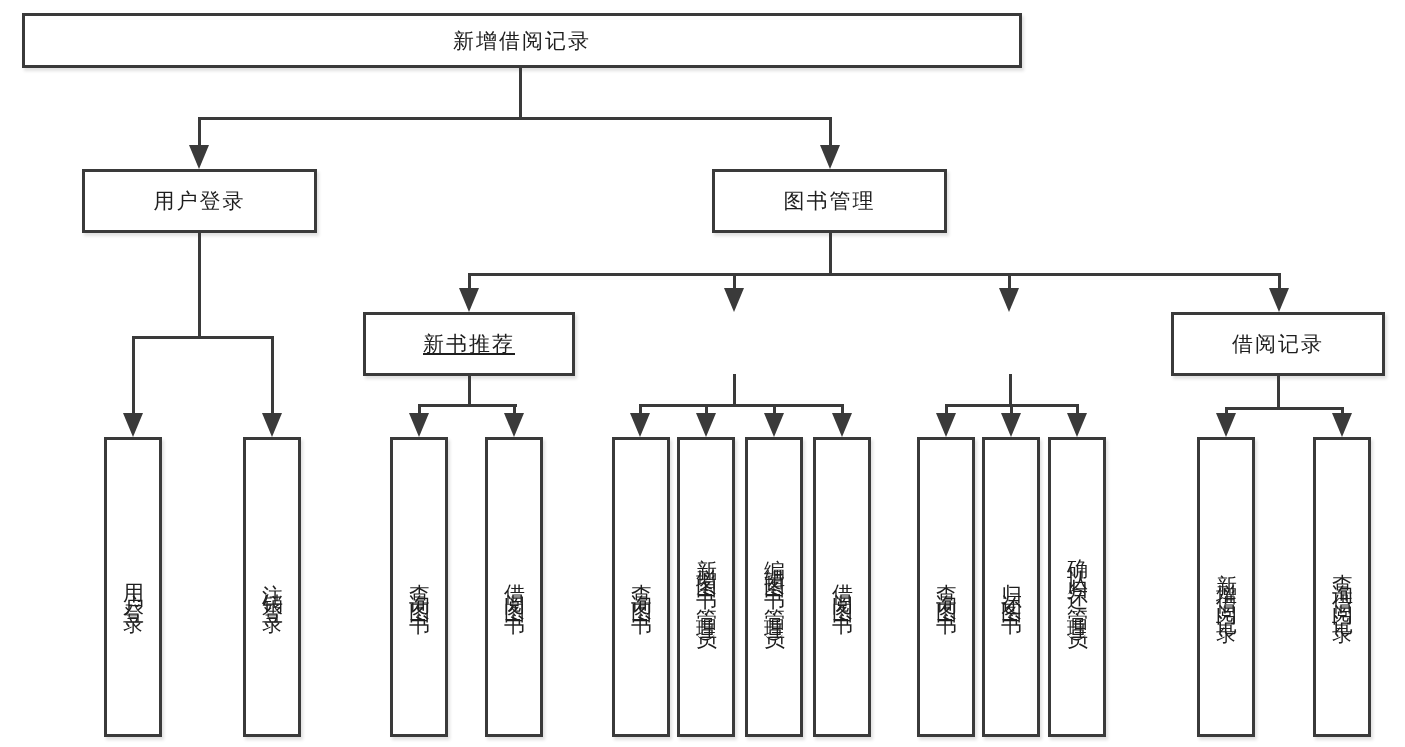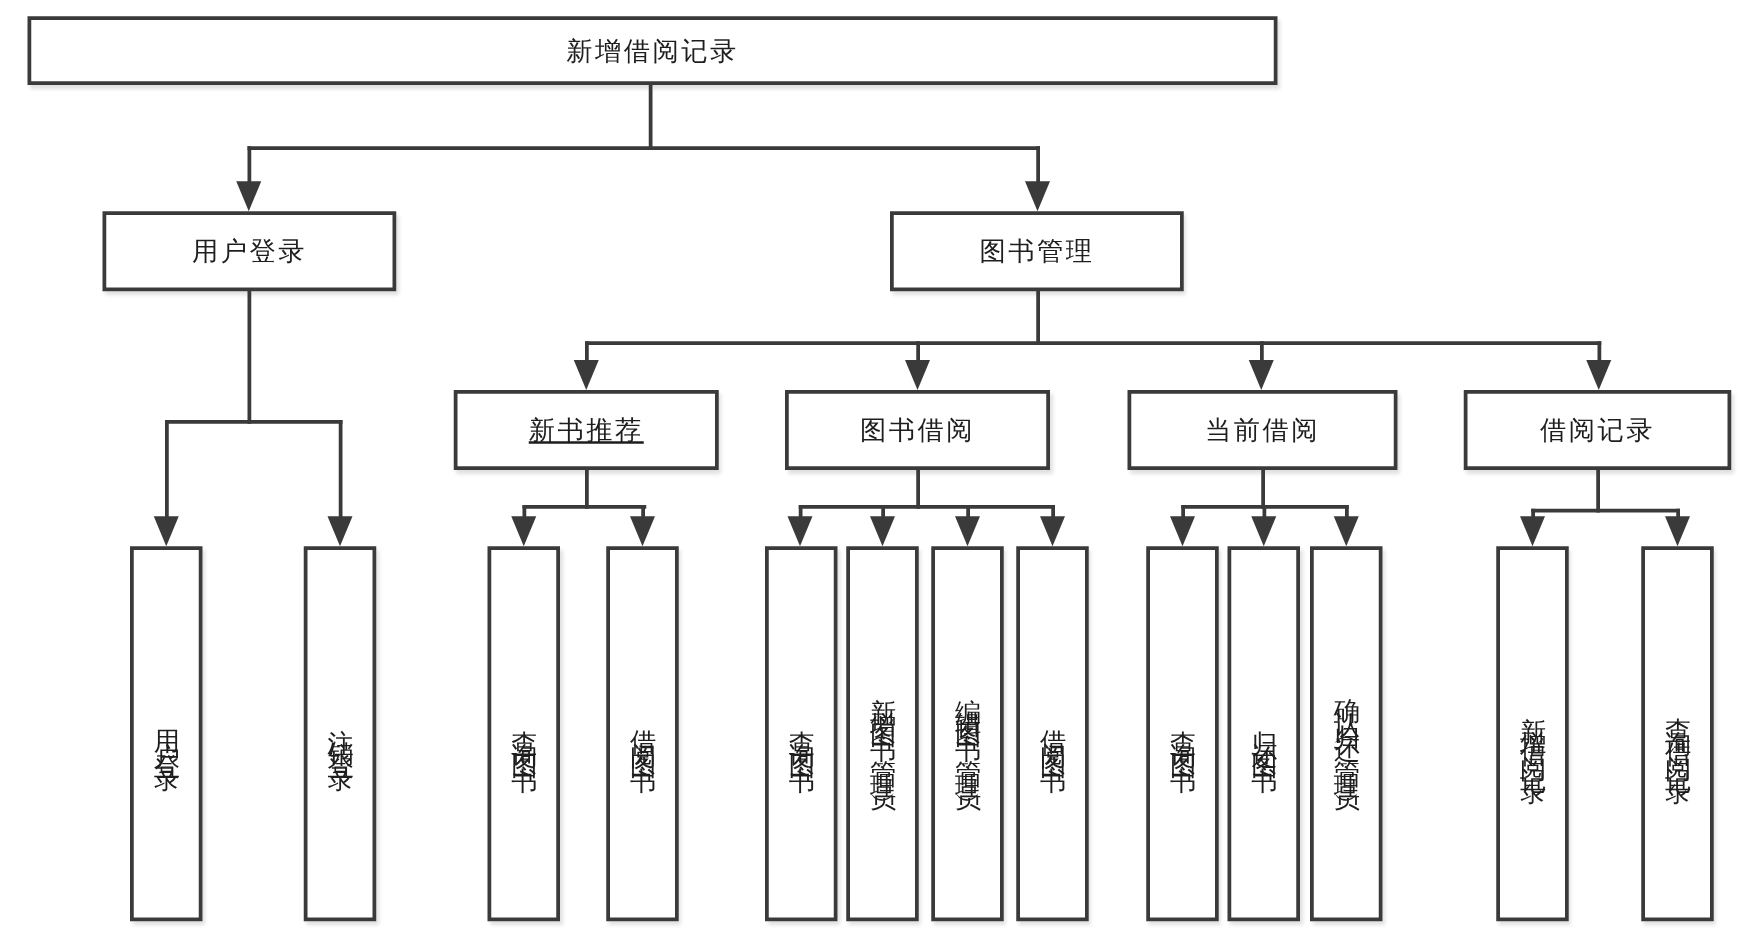--- a/index.html
+++ b/index.html
@@ -107,26 +107,20 @@
   <div class="vl" style="left:733px; top:273px; height:18px;"></div>
   <div class="ah" style="left:724px; top:288px;"></div>
   <div class="vl" style="left:1008px; top:273px; height:18px;"></div>
   <div class="ah" style="left:999px; top:288px;"></div>
   <div class="vl" style="left:1278px; top:273px; height:18px;"></div>
   <div class="ah" style="left:1269px; top:288px;"></div>
 
   <div class="box-h" style="left:363px; top:312px; width:212px; height:64px;text-decoration:underline;">
     <span>新书推荐</span>
   </div>
-  <div class="box-h" style="left:628px; top:312px; width:212px; height:64px;">
-    <span>图书借阅</span>
-  </div>
-  <div class="box-h" style="left:902px; top:312px; width:216px; height:64px;">
-    <span>当前借阅</span>
-  </div>
   <div class="box-h" style="left:1171px; top:312px; width:214px; height:64px;">
     <span>借阅记录</span>
   </div>
 
   <div class="vl" style="left:468px; top:374px; height:33px;"></div>
   <div class="hl" style="left:418px; top:404px; width:99px;"></div>
   <div class="vl" style="left:418px; top:404px; height:12px;"></div>
   <div class="ah" style="left:409px; top:413px;"></div>
   <div class="vl" style="left:513px; top:404px; height:12px;"></div>
   <div class="ah" style="left:504px; top:413px;"></div>

